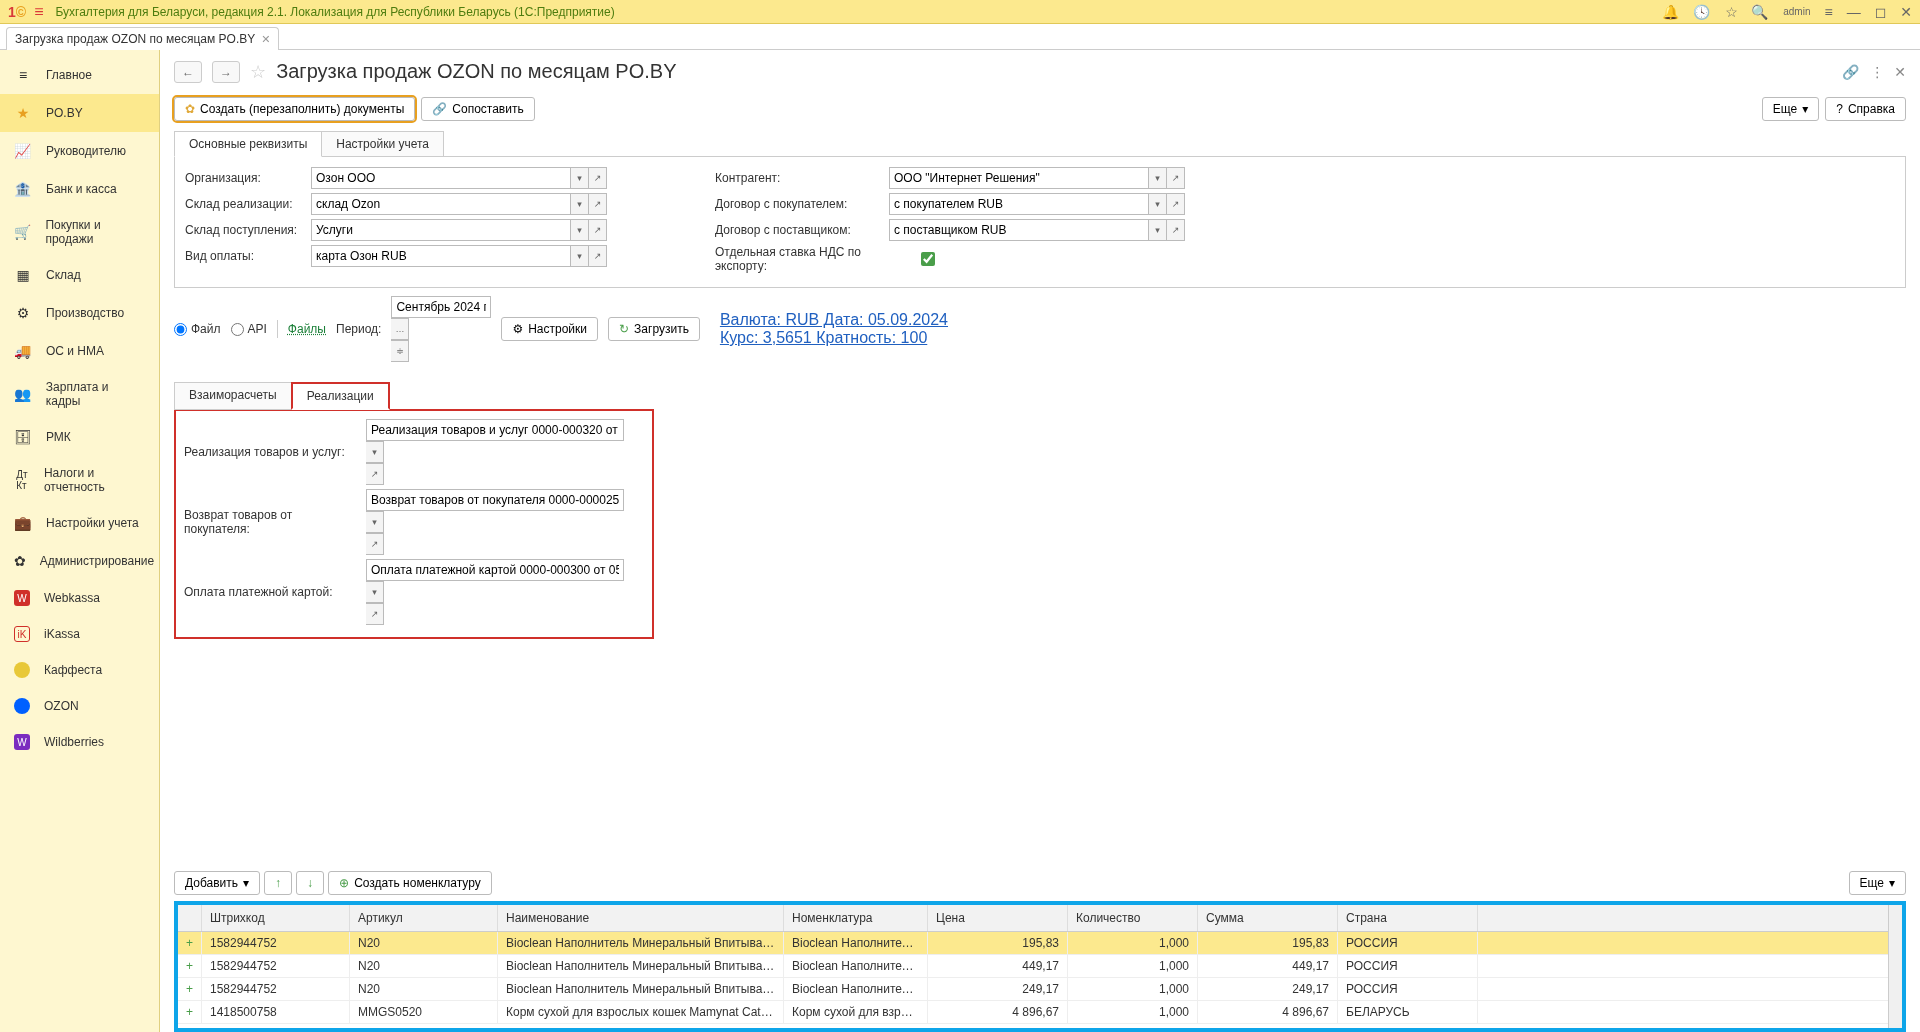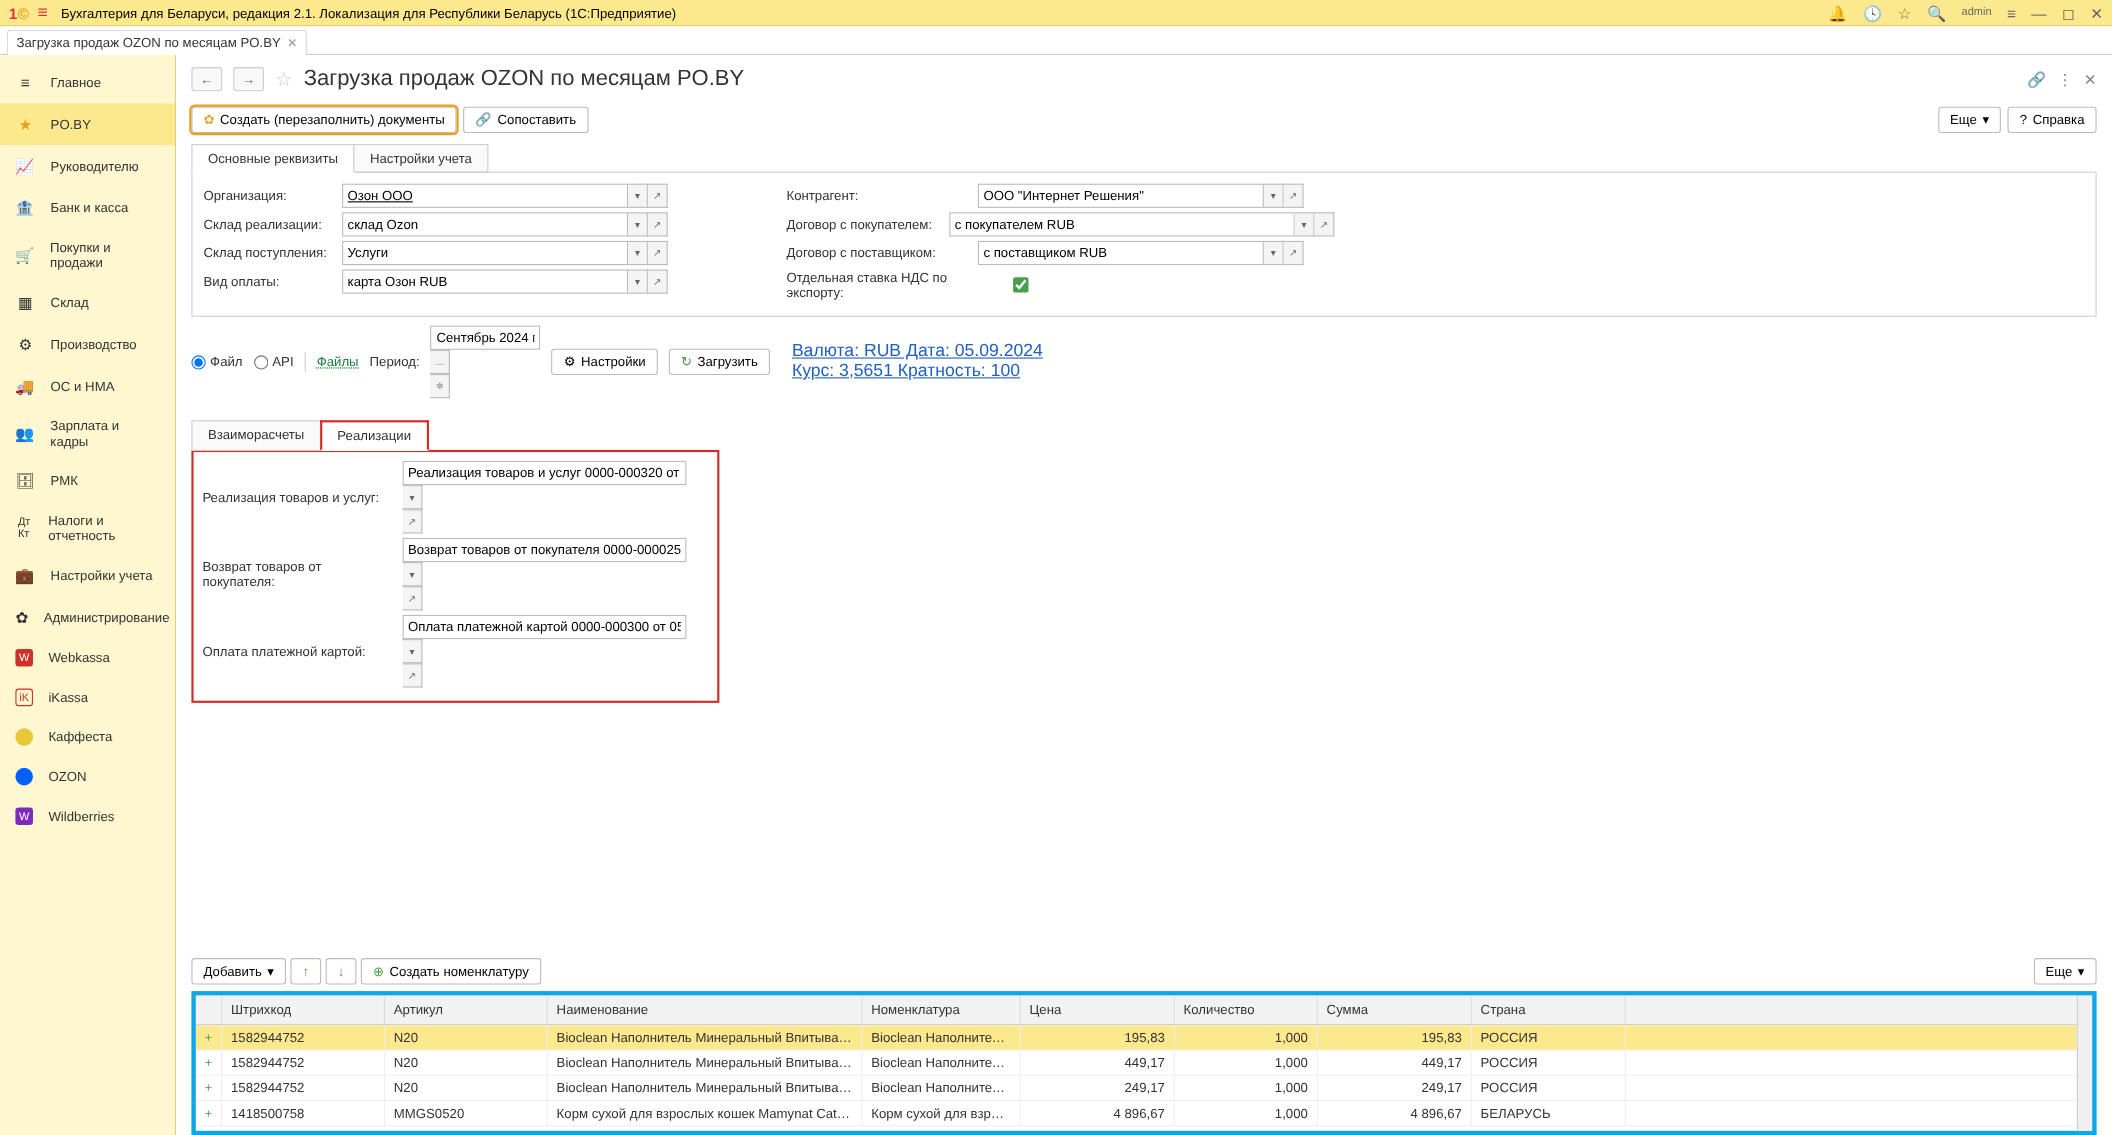--- a/index.html
+++ b/index.html
@@ -1,20 +1,20 @@
 <!DOCTYPE html>
 <html><head>
 <meta charset="utf-8">
 <style>
 * { box-sizing: border-box; margin: 0; padding: 0; font-family: Arial, sans-serif; }
 body { font-size: 12px; background: #fff; color: #333; overflow: hidden; }
 .titlebar { background: #fce98e; height: 24px; display: flex; align-items: center; padding: 0 8px; border-bottom: 1px solid #e0c858; }
 .titlebar .logo { color: #d93838; font-weight: bold; font-size: 14px; margin-right: 8px; }
 .titlebar .hamburger { color: #d93838; font-size: 16px; margin-right: 12px; cursor: pointer; }
-.titlebar .title { color: #000000; flex: 1; }
+.titlebar .title { color: #4d7c0f; flex: 1; }
 .titlebar .icons { display: flex; gap: 14px; align-items: center; }
 .titlebar .icons span { color: #666; cursor: pointer; font-size: 14px; }
 .tabbar { background: #fff; height: 26px; display: flex; align-items: flex-end; padding: 0 6px; border-bottom: 1px solid #ccc; }
 .tab { background: #fff; border: 1px solid #ccc; border-bottom: none; border-radius: 4px 4px 0 0; padding: 4px 8px; display: flex; align-items: center; gap: 6px; font-size: 12px; position: relative; top: 1px; }
 .tab .close { color: #999; cursor: pointer; font-size: 11px; }
 .main { display: flex; height: calc(100vh - 50px); }
 .sidebar { width: 160px; background: #fef7d0; border-right: 1px solid #e0d080; padding: 6px 0; overflow-y: auto; }
 .sidebar-item { display: flex; align-items: center; padding: 10px 14px; cursor: pointer; gap: 14px; color: #333; }
 .sidebar-item .ic { width: 18px; height: 18px; display: flex; align-items: center; justify-content: center; font-size: 14px; }
 .sidebar-item.active { background: #fce98e; }
@@ -215,21 +215,21 @@
       <div class="dtab active">Основные реквизиты</div>
       <div class="dtab">Настройки учета</div>
     </div>
 
     <div class="form-panel">
       <div class="col2">
         <div>
           <div class="form-row">
               <label>Организация:</label>
               <div class="fld">
-                <input class="inp" style="width: 260px; text-decoration: underline;" value="Озон ООО">
+                <input class="inp" style="width: 260px;" value="Озон ООО">
                 <div class="inp-btn">▾</div>
                 <div class="inp-btn">↗</div>
               </div>
             </div>
           <div class="form-row">
               <label>Склад реализации:</label>
               <div class="fld">
                 <input class="inp" style="width: 260px;" value="склад Ozon">
                 <div class="inp-btn">▾</div>
                 <div class="inp-btn">↗</div>
@@ -257,21 +257,21 @@
               <label style="width:168px">Контрагент:</label>
               <div class="fld">
                 <input class="inp" style="width: 260px;" value="ООО &quot;Интернет Решения&quot;">
                 <div class="inp-btn">▾</div>
                 <div class="inp-btn">↗</div>
               </div>
             </div>
           <div class="form-row">
               <label style="width:168px">Договор с покупателем:</label>
               <div class="fld">
-                <input class="inp" style="width: 314px;" value="с покупателем RUB">
+                <input class="inp" style="width: 260px;" value="с покупателем RUB">
                 <div class="inp-btn">▾</div>
                 <div class="inp-btn">↗</div>
               </div>
             </div>
           <div class="form-row">
               <label style="width:168px">Договор с поставщиком:</label>
               <div class="fld">
                 <input class="inp" style="width: 260px;" value="с поставщиком RUB">
                 <div class="inp-btn">▾</div>
                 <div class="inp-btn">↗</div>

